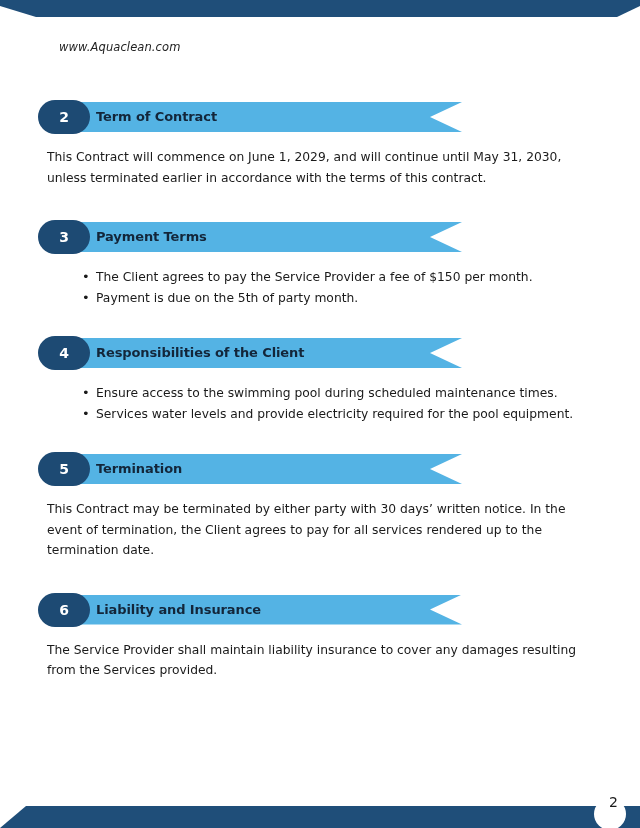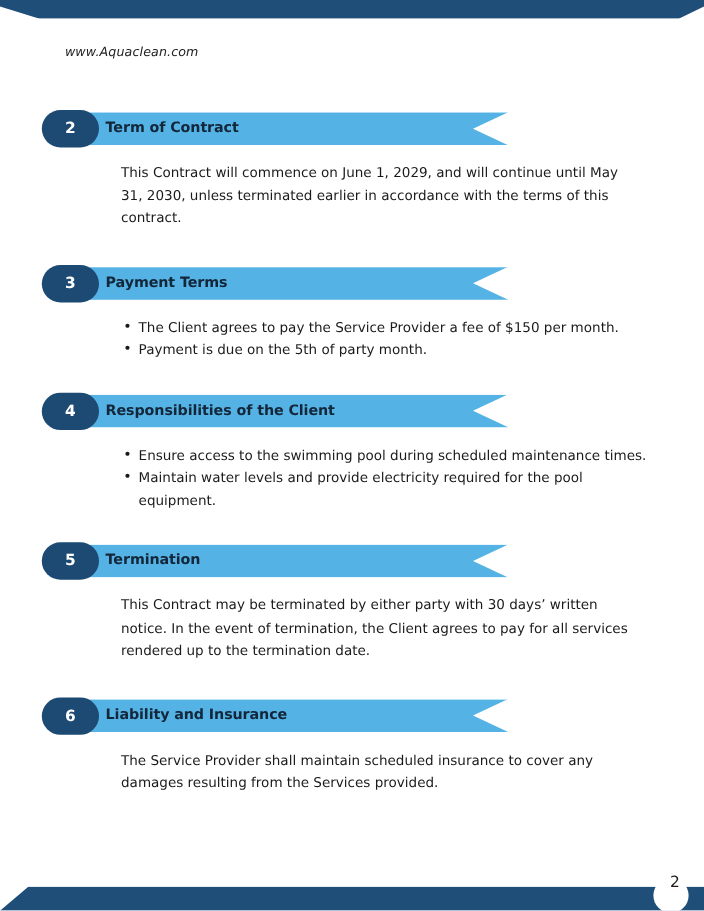--- a/index.html
+++ b/index.html
@@ -102,32 +102,32 @@
     font-weight: bold;
     color: #13263a;
     z-index: 2;
     white-space: nowrap;
     letter-spacing: -0.1px;
   }
 
   
   .para-block {
     margin: 13px 0 0 0;
-    padding-left: 110px;
+    padding-left: 47px;
     padding-right: 58px;
   }
   .para {
     font-size: 12.3px;
     line-height: 20.5px;
     color: #1a1a1a;
     margin: 0;
   }
   .bullets {
     margin: 13px 0 0 0;
-    padding-left: 112px;
+    padding-left: 82px;
     padding-right: 40px;
     list-style: none;
   }
   .bullets li {
     position: relative;
     font-size: 12.3px;
     line-height: 20.5px;
     color: #1a1a1a;
     padding-left: 14px;
   }
@@ -225,21 +225,21 @@
   <div class="section">
     <div class="banner">
       <div class="banner-ribbon"></div>
       <div class="banner-pill">
         <span>4</span>
       </div>
       <div class="banner-title">Responsibilities of the Client</div>
     </div>
     <ul class="bullets">
       <li>Ensure access to the swimming pool during scheduled maintenance times.</li>
-      <li>Maintain water levels and provide electricity required for the pool equipment.</li>
+      <li>Services water levels and provide electricity required for the pool equipment.</li>
     </ul>
     <div class="gap-after-list"></div>
   </div>
 
   <div class="section">
     <div class="banner">
       <div class="banner-ribbon"></div>
       <div class="banner-pill">
         <span>5</span>
       </div>
@@ -253,21 +253,21 @@
 
   <div class="section">
     <div class="banner">
       <div class="banner-ribbon"></div>
       <div class="banner-pill">
         <span>6</span>
       </div>
       <div class="banner-title">Liability and Insurance</div>
     </div>
     <div class="para-block">
-      <p class="para">The Service Provider shall maintain scheduled insurance to cover any damages resulting from the Services provided.</p>
+      <p class="para">The Service Provider shall maintain liability insurance to cover any damages resulting from the Services provided.</p>
     </div>
   </div>
 </div>
 
 <div class="footer-wrap">
   <div class="footer-bar"></div>
   <div class="footer-notch"></div>
   <div class="page-number">2</div>
 </div>
 

